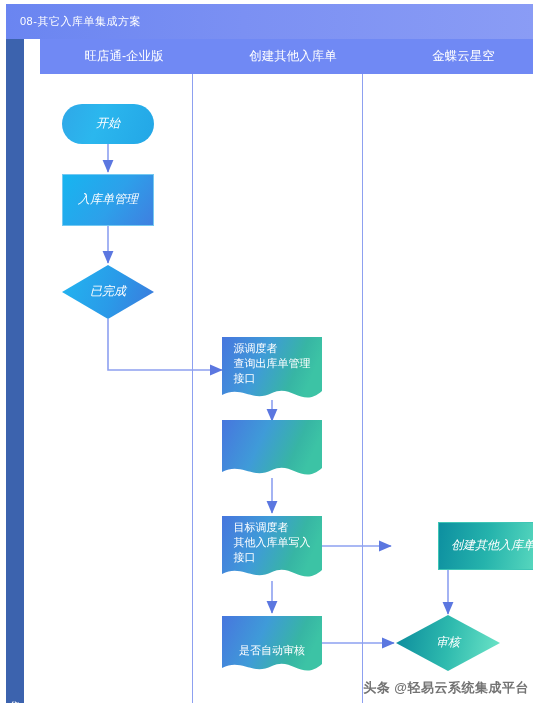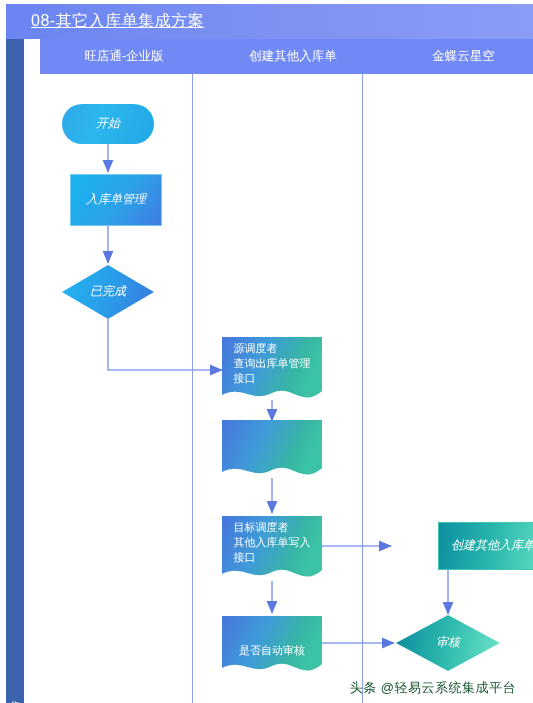--- a/index.html
+++ b/index.html
@@ -23,25 +23,24 @@
     left: 6px;
     top: 4px;
     width: 527px;
     height: 35px;
     background: linear-gradient(90deg, #6a85f1 0%, #7b90f3 45%, #8a9cf5 100%);
     display: flex;
     align-items: center;
   }
   .title-text {
     color: #ffffff;
-    font-size: 16px;
-    padding-left: 25px;
+    font-size: 11px;
+    padding-left: 14px;
     letter-spacing: 0.5px;
     white-space: nowrap;
-    text-decoration: underline;
   }
   .lane-header {
     position: absolute;
     left: 40px;
     top: 39px;
     width: 509px;
     height: 35px;
     background: #7089f4;
     display: flex;
     align-items: center;
@@ -128,21 +127,20 @@
     left: 62px; top: 104px; width: 92px; height: 40px;
     border-radius: 20px;
     background: linear-gradient(110deg, #2fa8e8 0%, #2bb7ee 40%, #23a6e6 100%);
     font-size: 12px;
   }
   .n-rect-blue {
     left: 62px; top: 174px; width: 92px; height: 52px;
     background: linear-gradient(125deg, #17b5f0 0%, #2da0ea 55%, #3f7fe0 100%);
     border: 1px solid #74c9f2;
     font-size: 12px;
-    margin-left: 8px;
   }
   .n-diamond-blue {
     left: 62px; top: 265px; width: 92px; height: 54px;
     background: linear-gradient(110deg, #22b6f0 0%, #2a9ae8 55%, #3d78dc 100%);
     clip-path: polygon(50% 0%, 100% 50%, 50% 100%, 0% 50%);
     font-size: 12px;
   }
   .doc-wrap { position: absolute; }
   .doc-wrap .doc-svg { position: absolute; left: 0; top: 0; }
   .doc-wrap .doc-text {
@@ -163,25 +161,25 @@
   .n-diamond-teal {
     left: 396px; top: 615px; width: 104px; height: 56px;
     background: linear-gradient(100deg, #0b8a9c 0%, #2ebaae 50%, #6fe6c8 100%);
     clip-path: polygon(50% 0%, 100% 50%, 50% 100%, 0% 50%);
     font-size: 12px;
   }
 
   
   .watermark {
     position: absolute;
-    right: 17px;
+    right: 4px;
     bottom: 6px;
     font-size: 13px;
-    color: #14532d;
-    font-weight: normal;
+    color: #737373;
+    font-weight: bold;
     white-space: nowrap;
     letter-spacing: 0.5px;
   }
 </style>
 </head>
 <body>
 
 <div id="page">
 
   <div class="title-bar">

